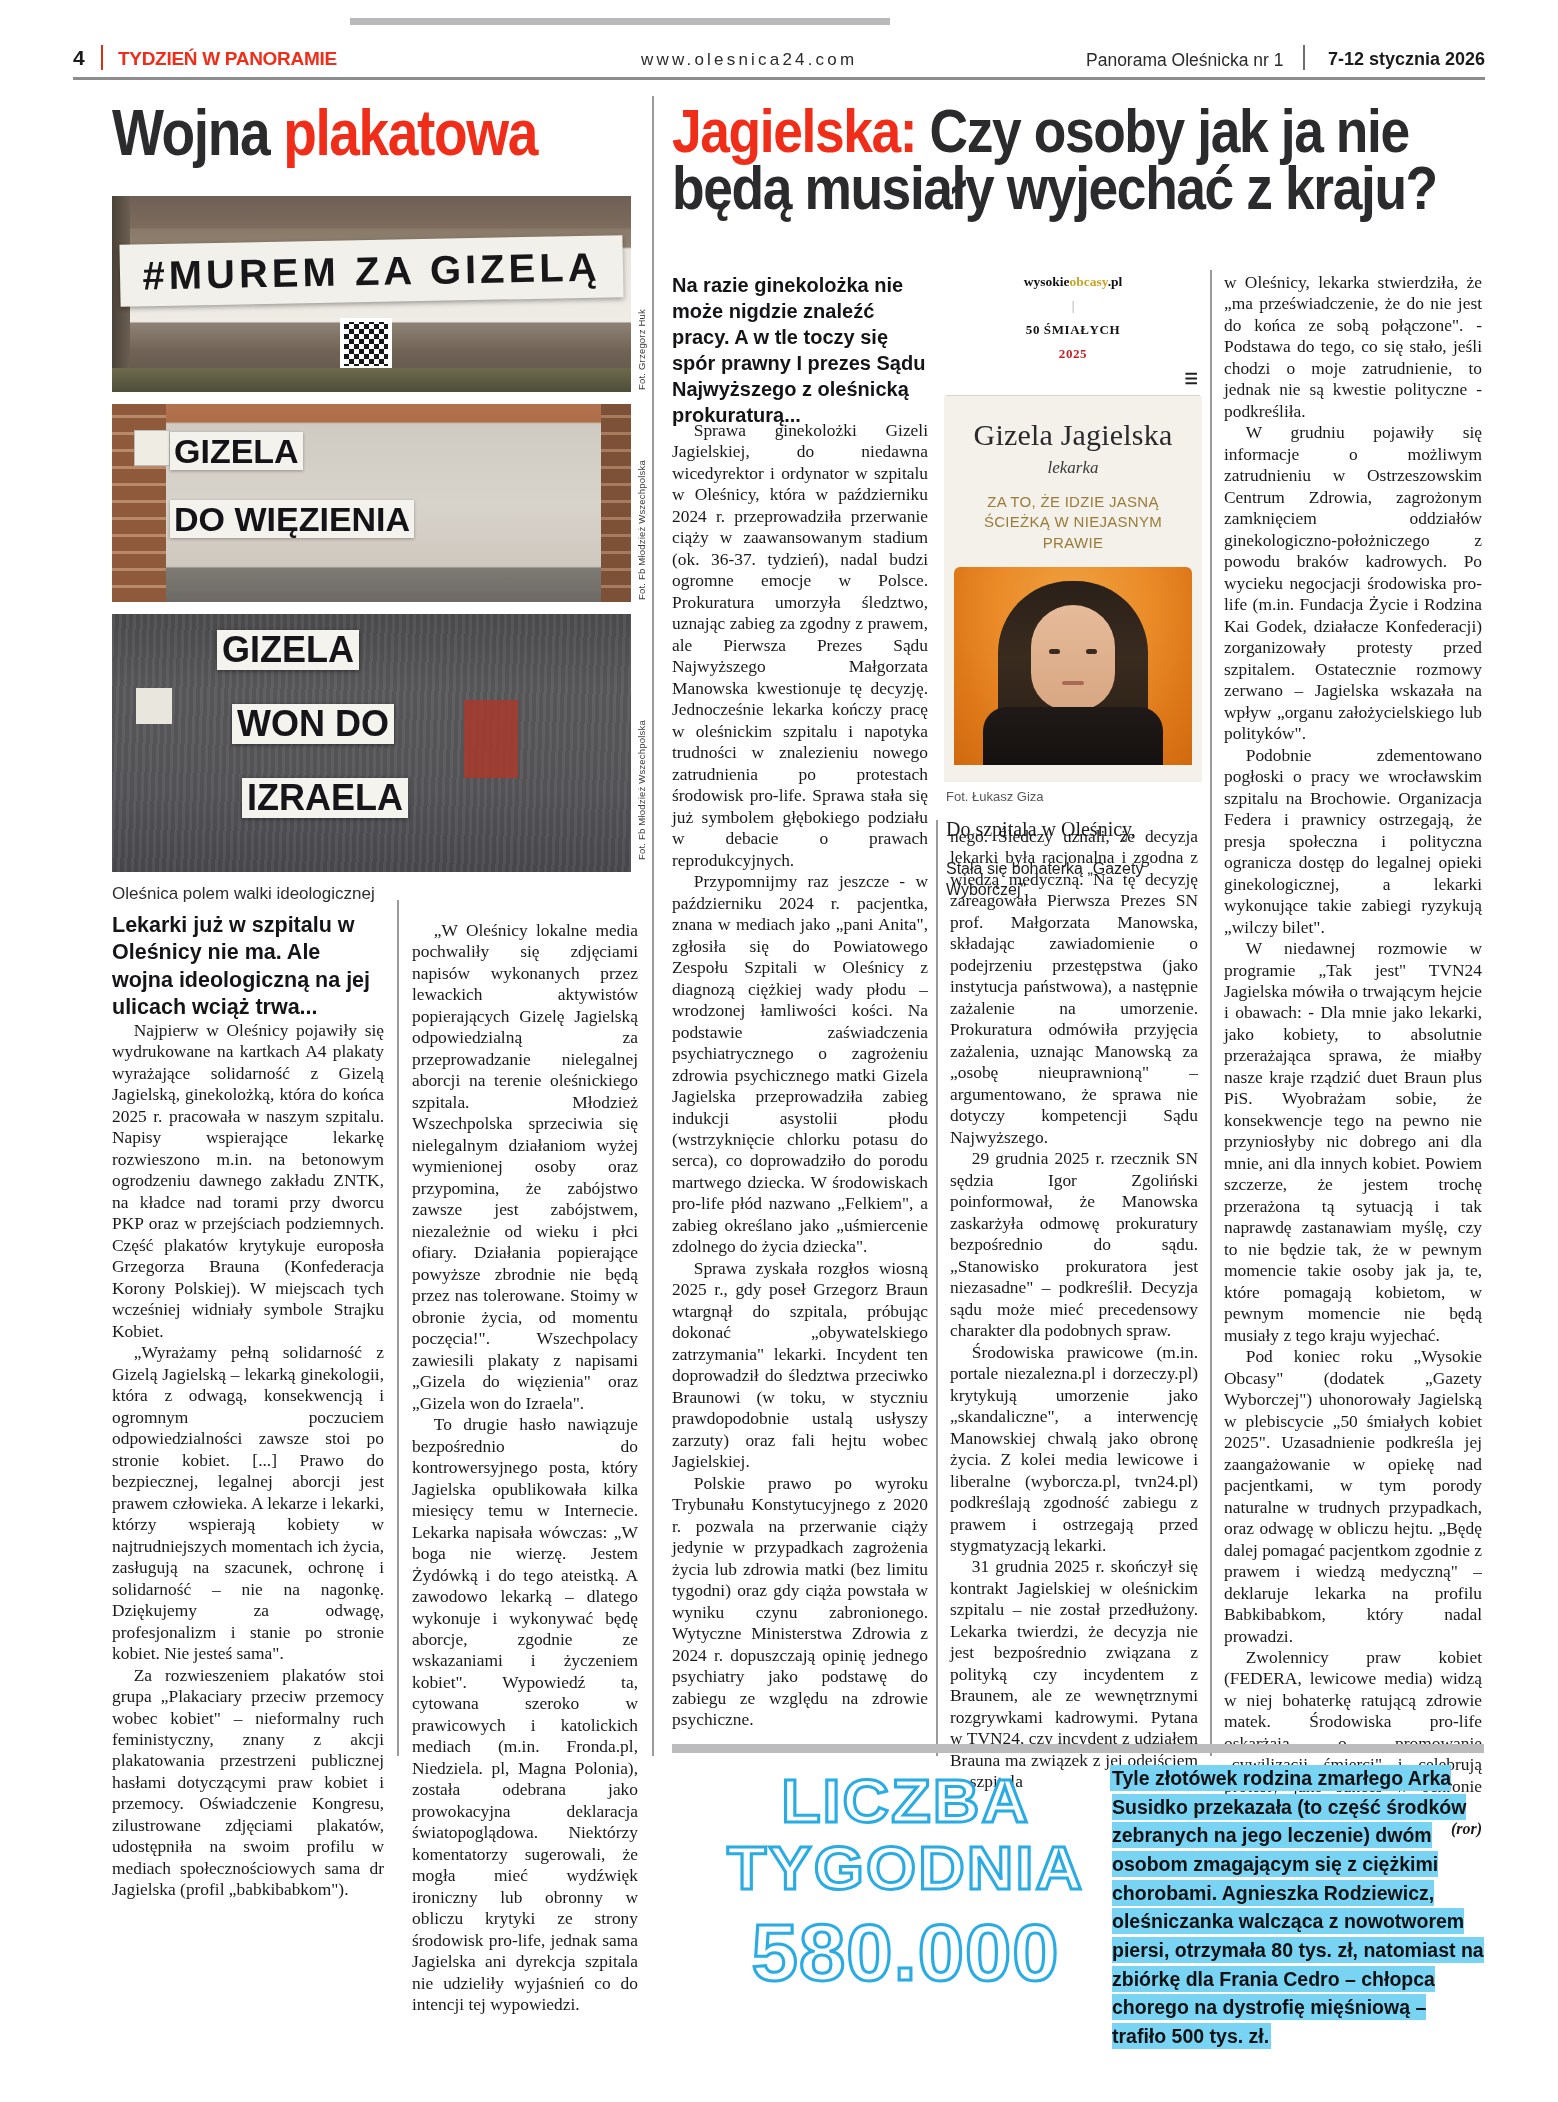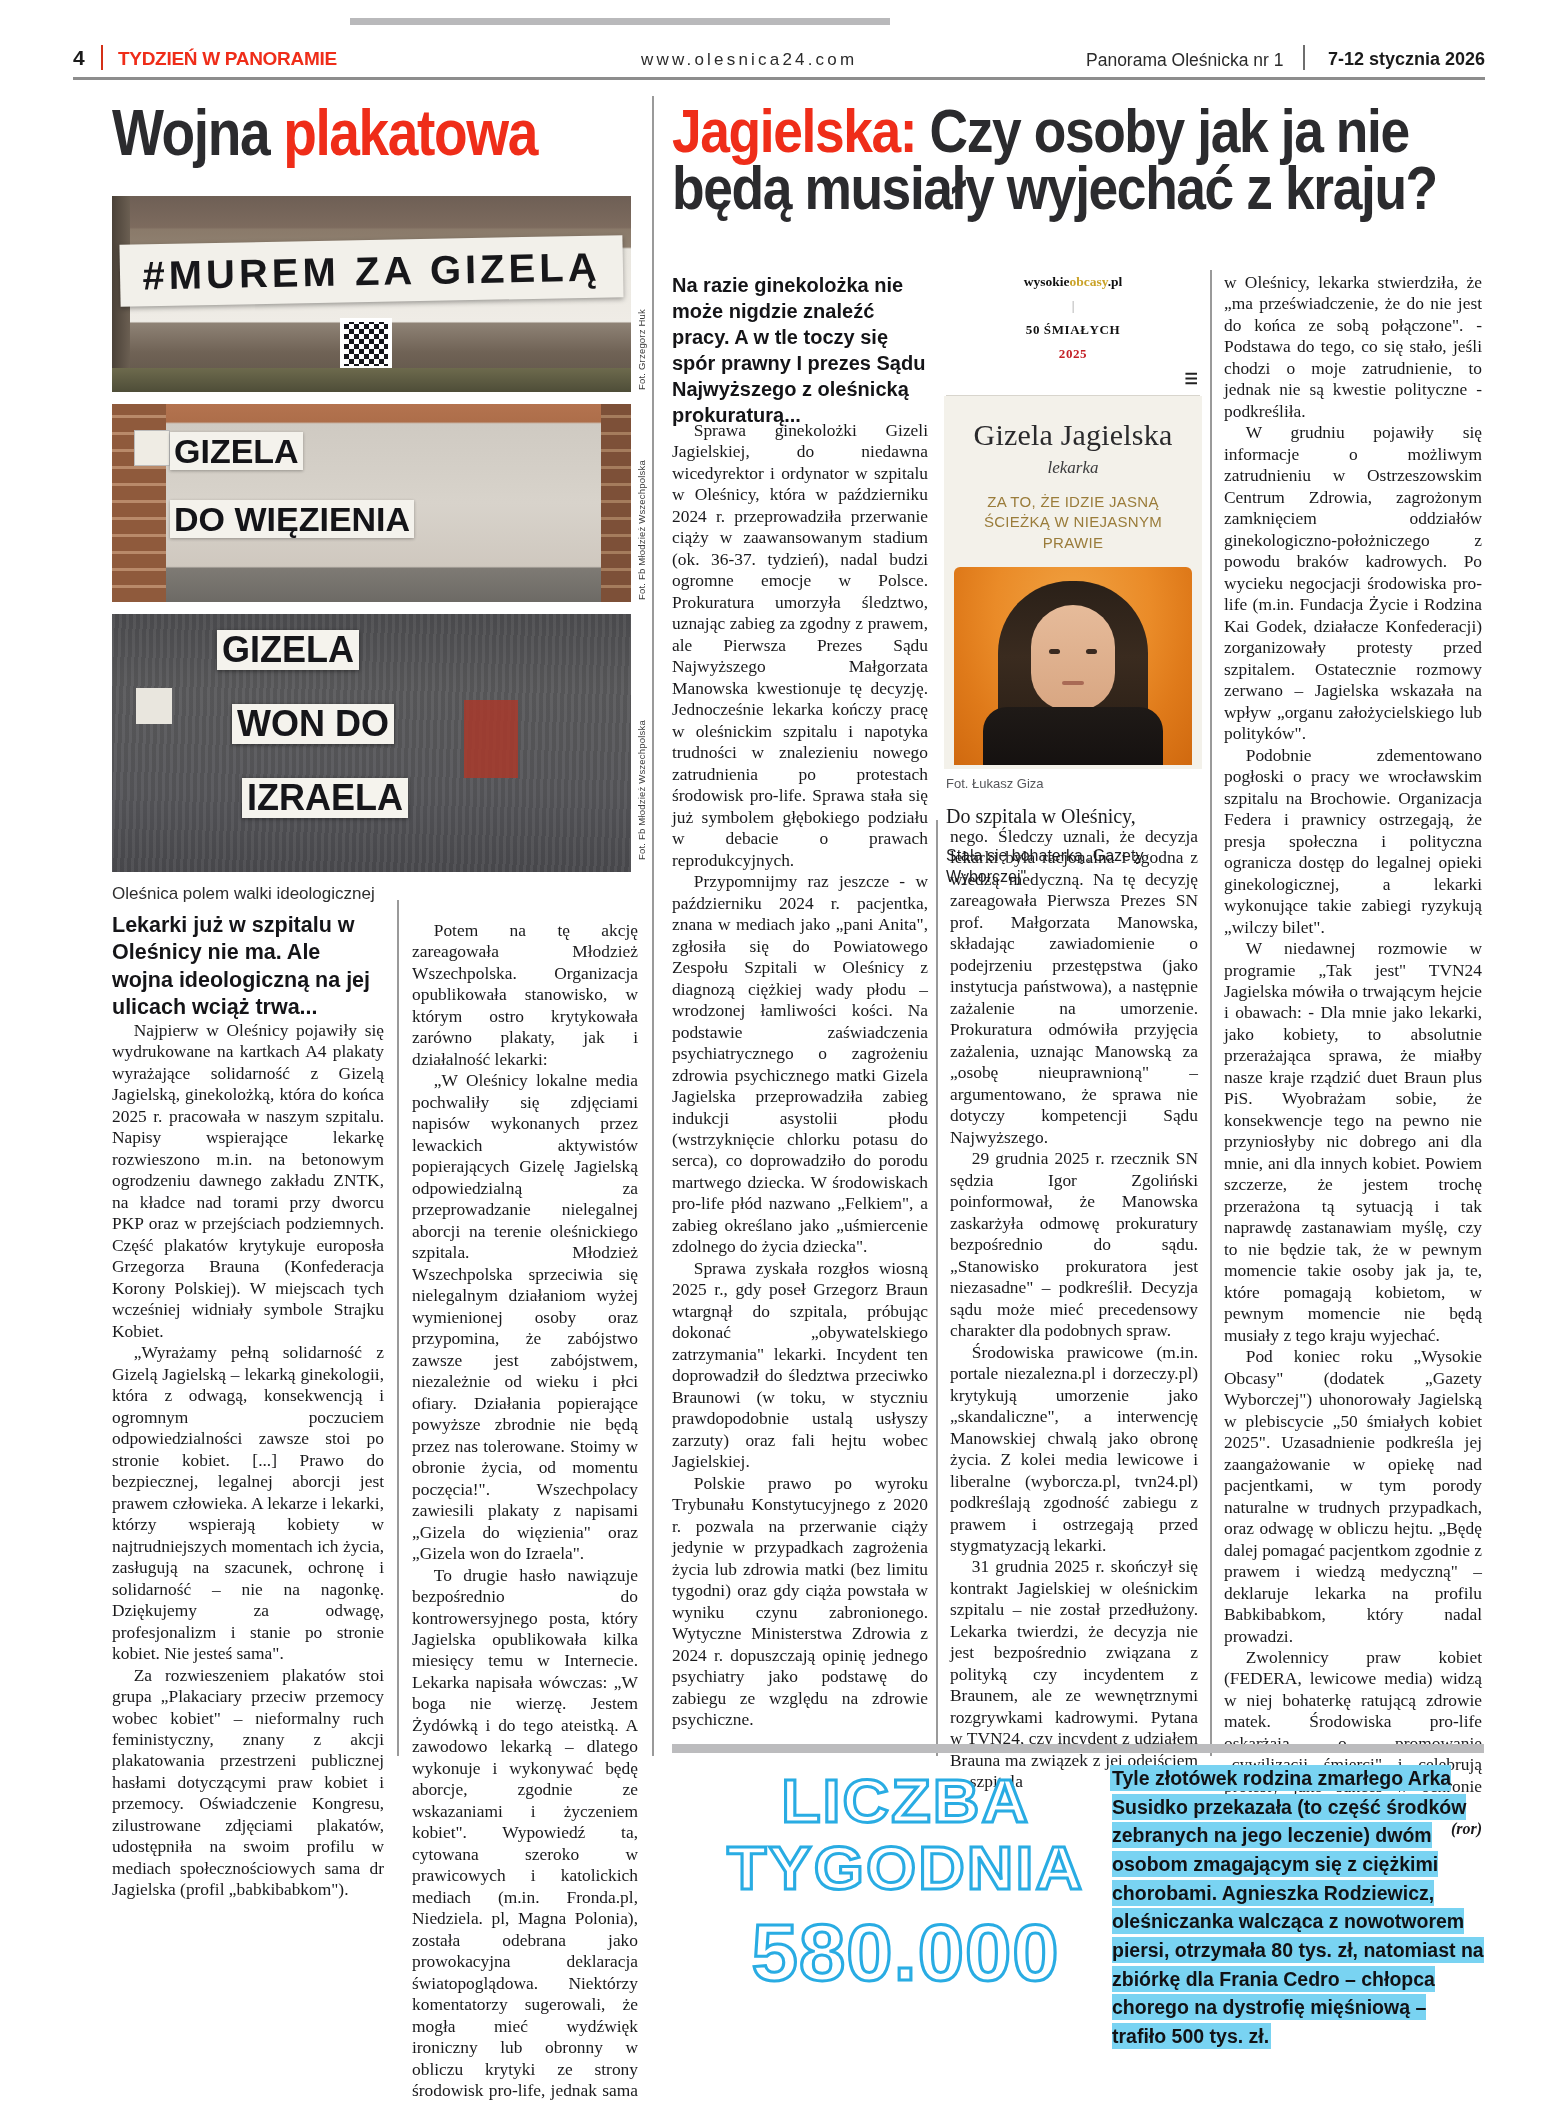--- a/index.html
+++ b/index.html
@@ -104,21 +104,21 @@
   .bc-bar{display:flex;align-items:center;gap:8px;padding:2px 4px 7px 4px;
       font-family:"Liberation Serif",serif;font-size:13.5px;font-weight:bold;color:#111;flex-direction:column;}
   .bc-bar .wo-1{color:#111;}
   .bc-bar .wo-2{color:#c9a227;}
   .bc-bar .wo-3{color:#111;}
   .bc-bar .pipe{color:#9b9b9b;font-weight:normal;}
   .bc-bar .fifty{font-size:13px;letter-spacing:.6px;}
   .bc-bar .yr{color:#c42127;}
   .bc-bar .burger{margin-left:auto;font-size:15px;color:#222;}
   .bc-rule{height:1px;background:#d8d5cd;margin:0 2px;}
-  .bc-body{background:#f3f1ea;padding:22px 10px 4px;text-align:center;}
+  .bc-body{background:#f3f1ea;padding:22px 10px 17px;text-align:center;}
   .bc-name{font-family:"Liberation Serif",serif;font-size:30px;color:#2a2a2c;letter-spacing:.2px;}
   .bc-role{font-family:"Liberation Serif",serif;font-style:italic;font-size:17px;color:#3a3a3c;margin-top:6px;}
   .bc-tag{font-family:"Liberation Sans",sans-serif;font-size:15px;line-height:1.35;color:#9a7c3a;margin-top:14px;letter-spacing:.3px;}
   .bc-photo{margin-top:14px;height:198px;background:
       radial-gradient(ellipse at 50% 22%, #f0a141 0%, #ea8b28 46%, #df7a1a 70%, #d0690f 100%);
       position:relative;overflow:hidden;border-radius:6px 6px 0 0;}
   .bc-hair{position:absolute;left:50%;top:14px;transform:translateX(-50%);width:150px;height:190px;
       background:linear-gradient(180deg,#2a2018 0%,#3a2b1f 40%,#241a12 100%);
       border-radius:72px 72px 40px 40px;}
   .bc-face{position:absolute;left:50%;top:38px;transform:translateX(-50%);width:84px;height:106px;
@@ -211,21 +211,20 @@
   <div class="caption-left">Oleśnica polem walki ideologicznej</div>
   <div class="lead-left">Lekarki już w szpitalu w Oleśnicy nie ma. Ale wojna ideologiczną na jej ulicach wciąż trwa...</div>
 
   <div class="col" style="left:112px;top:1020px;width:272px;">
     <p>Najpierw w Oleśnicy pojawiły się wydrukowane na kartkach A4 plakaty wyrażające solidarność z Gizelą Jagielską, ginekolożką, która do końca 2025 r. pracowała w naszym szpitalu. Napisy wspierające lekarkę rozwieszono m.in. na betonowym ogrodzeniu dawnego zakładu ZNTK, na kładce nad torami przy dworcu PKP oraz w przejściach podziemnych. Część plakatów krytykuje europosła Grzegorza Brauna (Konfederacja Korony Polskiej). W miejscach tych wcześniej widniały symbole Strajku Kobiet.</p>
     <p>„Wyrażamy pełną solidarność z Gizelą Jagielską – lekarką ginekologii, która z odwagą, konsekwencją i ogromnym poczuciem odpowiedzialności zawsze stoi po stronie kobiet. [...] Prawo do bezpiecznej, legalnej aborcji jest prawem człowieka. A lekarze i lekarki, którzy wspierają kobiety w najtrudniejszych momentach ich życia, zasługują na szacunek, ochronę i solidarność – nie na nagonkę. Dziękujemy za odwagę, profesjonalizm i stanie po stronie kobiet. Nie jesteś sama".</p>
     <p>Za rozwieszeniem plakatów stoi grupa „Plakaciary przeciw przemocy wobec kobiet" – nieformalny ruch feministyczny, znany z akcji plakatowania przestrzeni publicznej hasłami dotyczącymi praw kobiet i przemocy. Oświadczenie Kongresu, zilustrowane zdjęciami plakatów, udostępniła na swoim profilu w mediach społecznościowych sama dr Jagielska (profil „babkibabkom").</p>
   </div>
 
   <div class="col" style="left:412px;top:920px;width:226px;">
-    <p>Potem na tę akcję zareagowała Młodzież Wszechpolska. Organizacja opublikowała stanowisko, w którym ostro krytykowała zarówno plakaty, jak i działalność lekarki:</p>
     <p>„W Oleśnicy lokalne media pochwaliły się zdjęciami napisów wykonanych przez lewackich aktywistów popierających Gizelę Jagielską odpowiedzialną za przeprowadzanie nielegalnej aborcji na terenie oleśnickiego szpitala. Młodzież Wszechpolska sprzeciwia się nielegalnym działaniom wyżej wymienionej osoby oraz przypomina, że zabójstwo zawsze jest zabójstwem, niezależnie od wieku i płci ofiary. Działania popierające powyższe zbrodnie nie będą przez nas tolerowane. Stoimy w obronie życia, od momentu poczęcia!". Wszechpolacy zawiesili plakaty z napisami „Gizela do więzienia" oraz „Gizela won do Izraela".</p>
     <p>To drugie hasło nawiązuje bezpośrednio do kontrowersyjnego posta, który Jagielska opublikowała kilka miesięcy temu w Internecie. Lekarka napisała wówczas: „W boga nie wierzę. Jestem Żydówką i do tego ateistką. A zawodowo lekarką – dlatego wykonuje i wykonywać będę aborcje, zgodnie ze wskazaniami i życzeniem kobiet". Wypowiedź ta, cytowana szeroko w prawicowych i katolickich mediach (m.in. Fronda.pl, Niedziela. pl, Magna Polonia), została odebrana jako prowokacyjna deklaracja światopoglądowa. Niektórzy komentatorzy sugerowali, że mogła mieć wydźwięk ironiczny lub obronny w obliczu krytyki ze strony środowisk pro-life, jednak sama Jagielska ani dyrekcja szpitala nie udzieliły wyjaśnień co do intencji tej wypowiedzi.</p>
 
   </div>
 
   <div class="hl hl-right">
     <span class="red">Jagielska:</span><span> Czy osoby jak ja nie</span><br>
     <span>będą musiały wyjechać z kraju?</span>
   </div>
 

